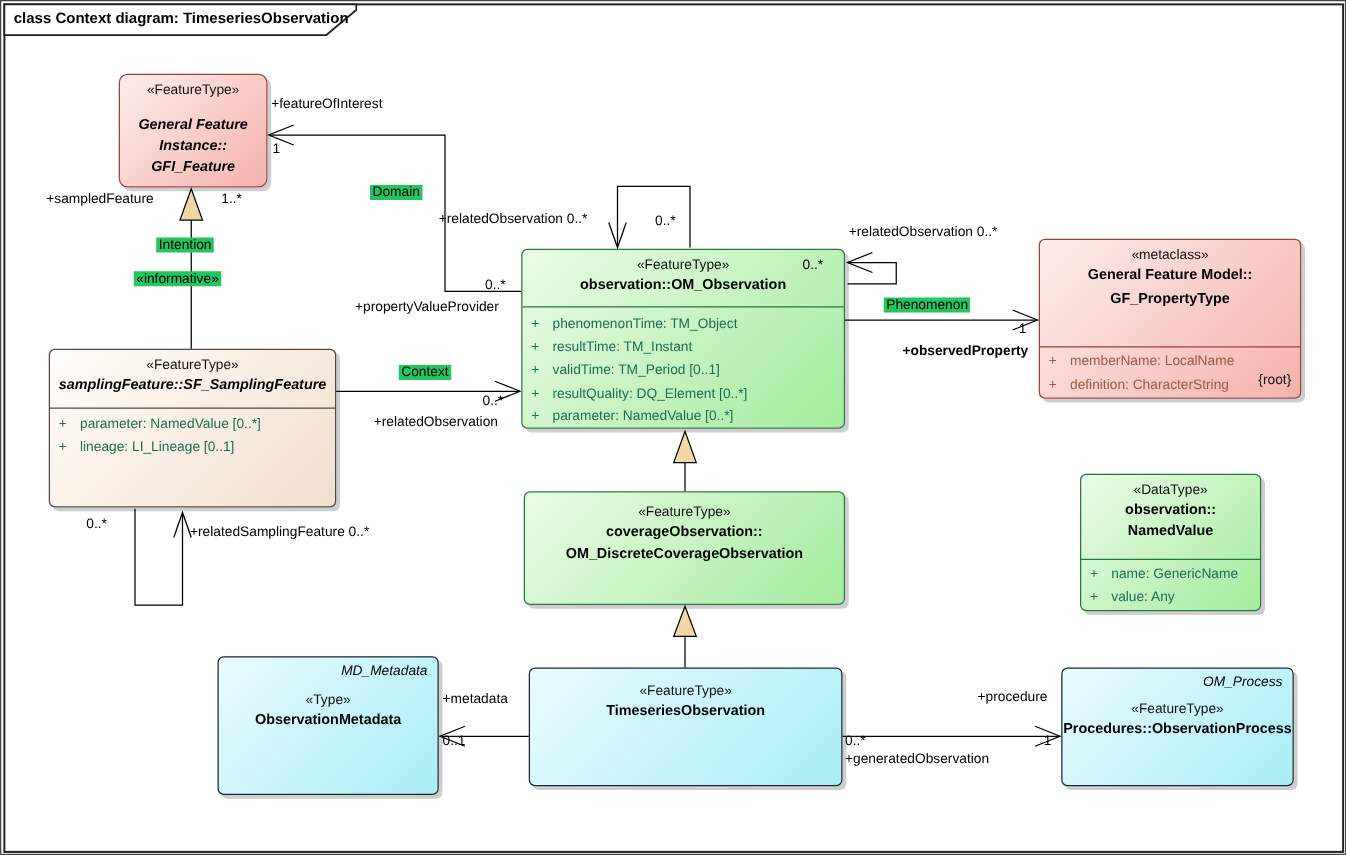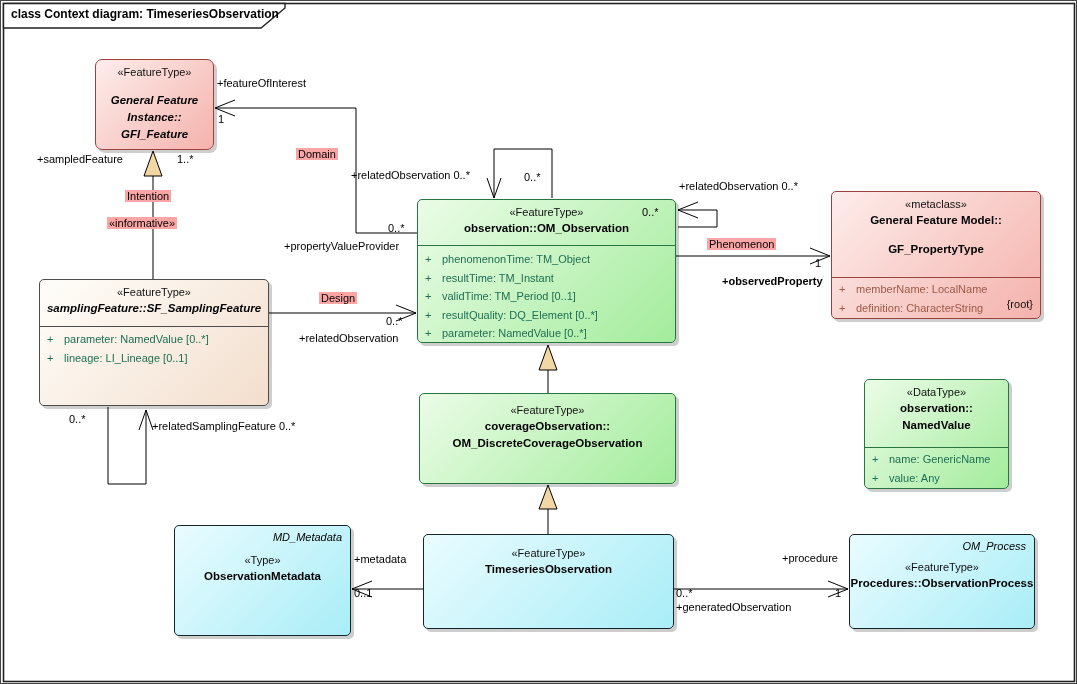--- a/index.html
+++ b/index.html
@@ -26,21 +26,21 @@
   .cream .sep { background:#4c4c4c; }
 
   .attrs { position:absolute; left:0; right:0; }
   .attr { display:flex; font-size:11px; line-height:18.5px; padding-left:7px; white-space:nowrap; }
   .attr .vis { width:17px; flex:none; }
   .green .attr, .cream .attr { color:#1d6e53; }
   .pink .attr { color:#9b5a49; }
 
   
   .lbl { position:absolute; z-index:5; font-size:11px; color:#000; white-space:nowrap; }
-  .lbl.onln { background:#fca5a5; padding:0 2px; }
+  .lbl.onln { background:#22c55e; padding:0 2px; }
 
   svg.overlay { position:absolute; left:0; top:0; z-index:3; pointer-events:none; }
   svg.overlay * { pointer-events:auto; }
 
   #frametab-text { position:absolute; left:10px; top:6px; z-index:6; font-size:12px; font-weight:bold; color:#000; }
 </style>
 </head>
 <body>
 
 <div id="canvas">
@@ -123,21 +123,21 @@
           <span class="vis">+</span>
           <span>parameter: NamedValue [0..*]</span>
         </div>
     </div>
   </div>
 
   <div class="box pink" style="left:830px; top:190px; width:210px; height:128px;">
     <div class="hdr">
       <div class="stereo">«metaclass»</div>
       <div class="cname">General Feature Model::</div>
-      <div class="cname" style="margin-top:12px;">GF_PropertyType</div>
+      <div class="cname" style="margin-top:2px;">GF_PropertyType</div>
       <div class="tagroot" style="top:58px;margin-top:48px;">{root}</div>
     </div>
     <div class="sep" style="top:85px;"></div>
     <div class="attrs" style="top:88px;">
       <div class="attr">
           <span class="vis">+</span>
           <span>memberName: LocalName</span>
         </div>
       <div class="attr">
           <span class="vis">+</span>
@@ -223,21 +223,21 @@
   <div class="lbl" style="left:350px; top:168px;">+relatedObservation 0..*</div>
   <div class="lbl" style="left:523px; top:170px;">0..*</div>
 
   <div class="lbl" style="left:678px; top:179px;">+relatedObservation 0..*</div>
   <div class="lbl" style="left:641px; top:205px;">0..*</div>
 
   <div class="lbl onln" style="left:706px; top:237px;">Phenomenon</div>
   <div class="lbl" style="left:814px; top:256px;">1</div>
   <div class="lbl" style="left:721px; top:274px;font-weight:bold;">+observedProperty</div>
 
-  <div class="lbl onln" style="left:318px; top:291px;">Design</div>
+  <div class="lbl onln" style="left:318px; top:291px;">Context</div>
   <div class="lbl" style="left:385px; top:314px;">0..*</div>
   <div class="lbl" style="left:298px; top:331px;">+relatedObservation</div>
 
   <div class="lbl" style="left:36px; top:152px;">+sampledFeature</div>
   <div class="lbl" style="left:176px; top:152px;">1..*</div>
   <div class="lbl onln" style="left:124px; top:189px;">Intention</div>
   <div class="lbl onln" style="left:106px; top:216px;">«informative»</div>
 
   <div class="lbl" style="left:68px; top:412px;">0..*</div>
   <div class="lbl" style="left:151px; top:419px;">+relatedSamplingFeature 0..*</div>

